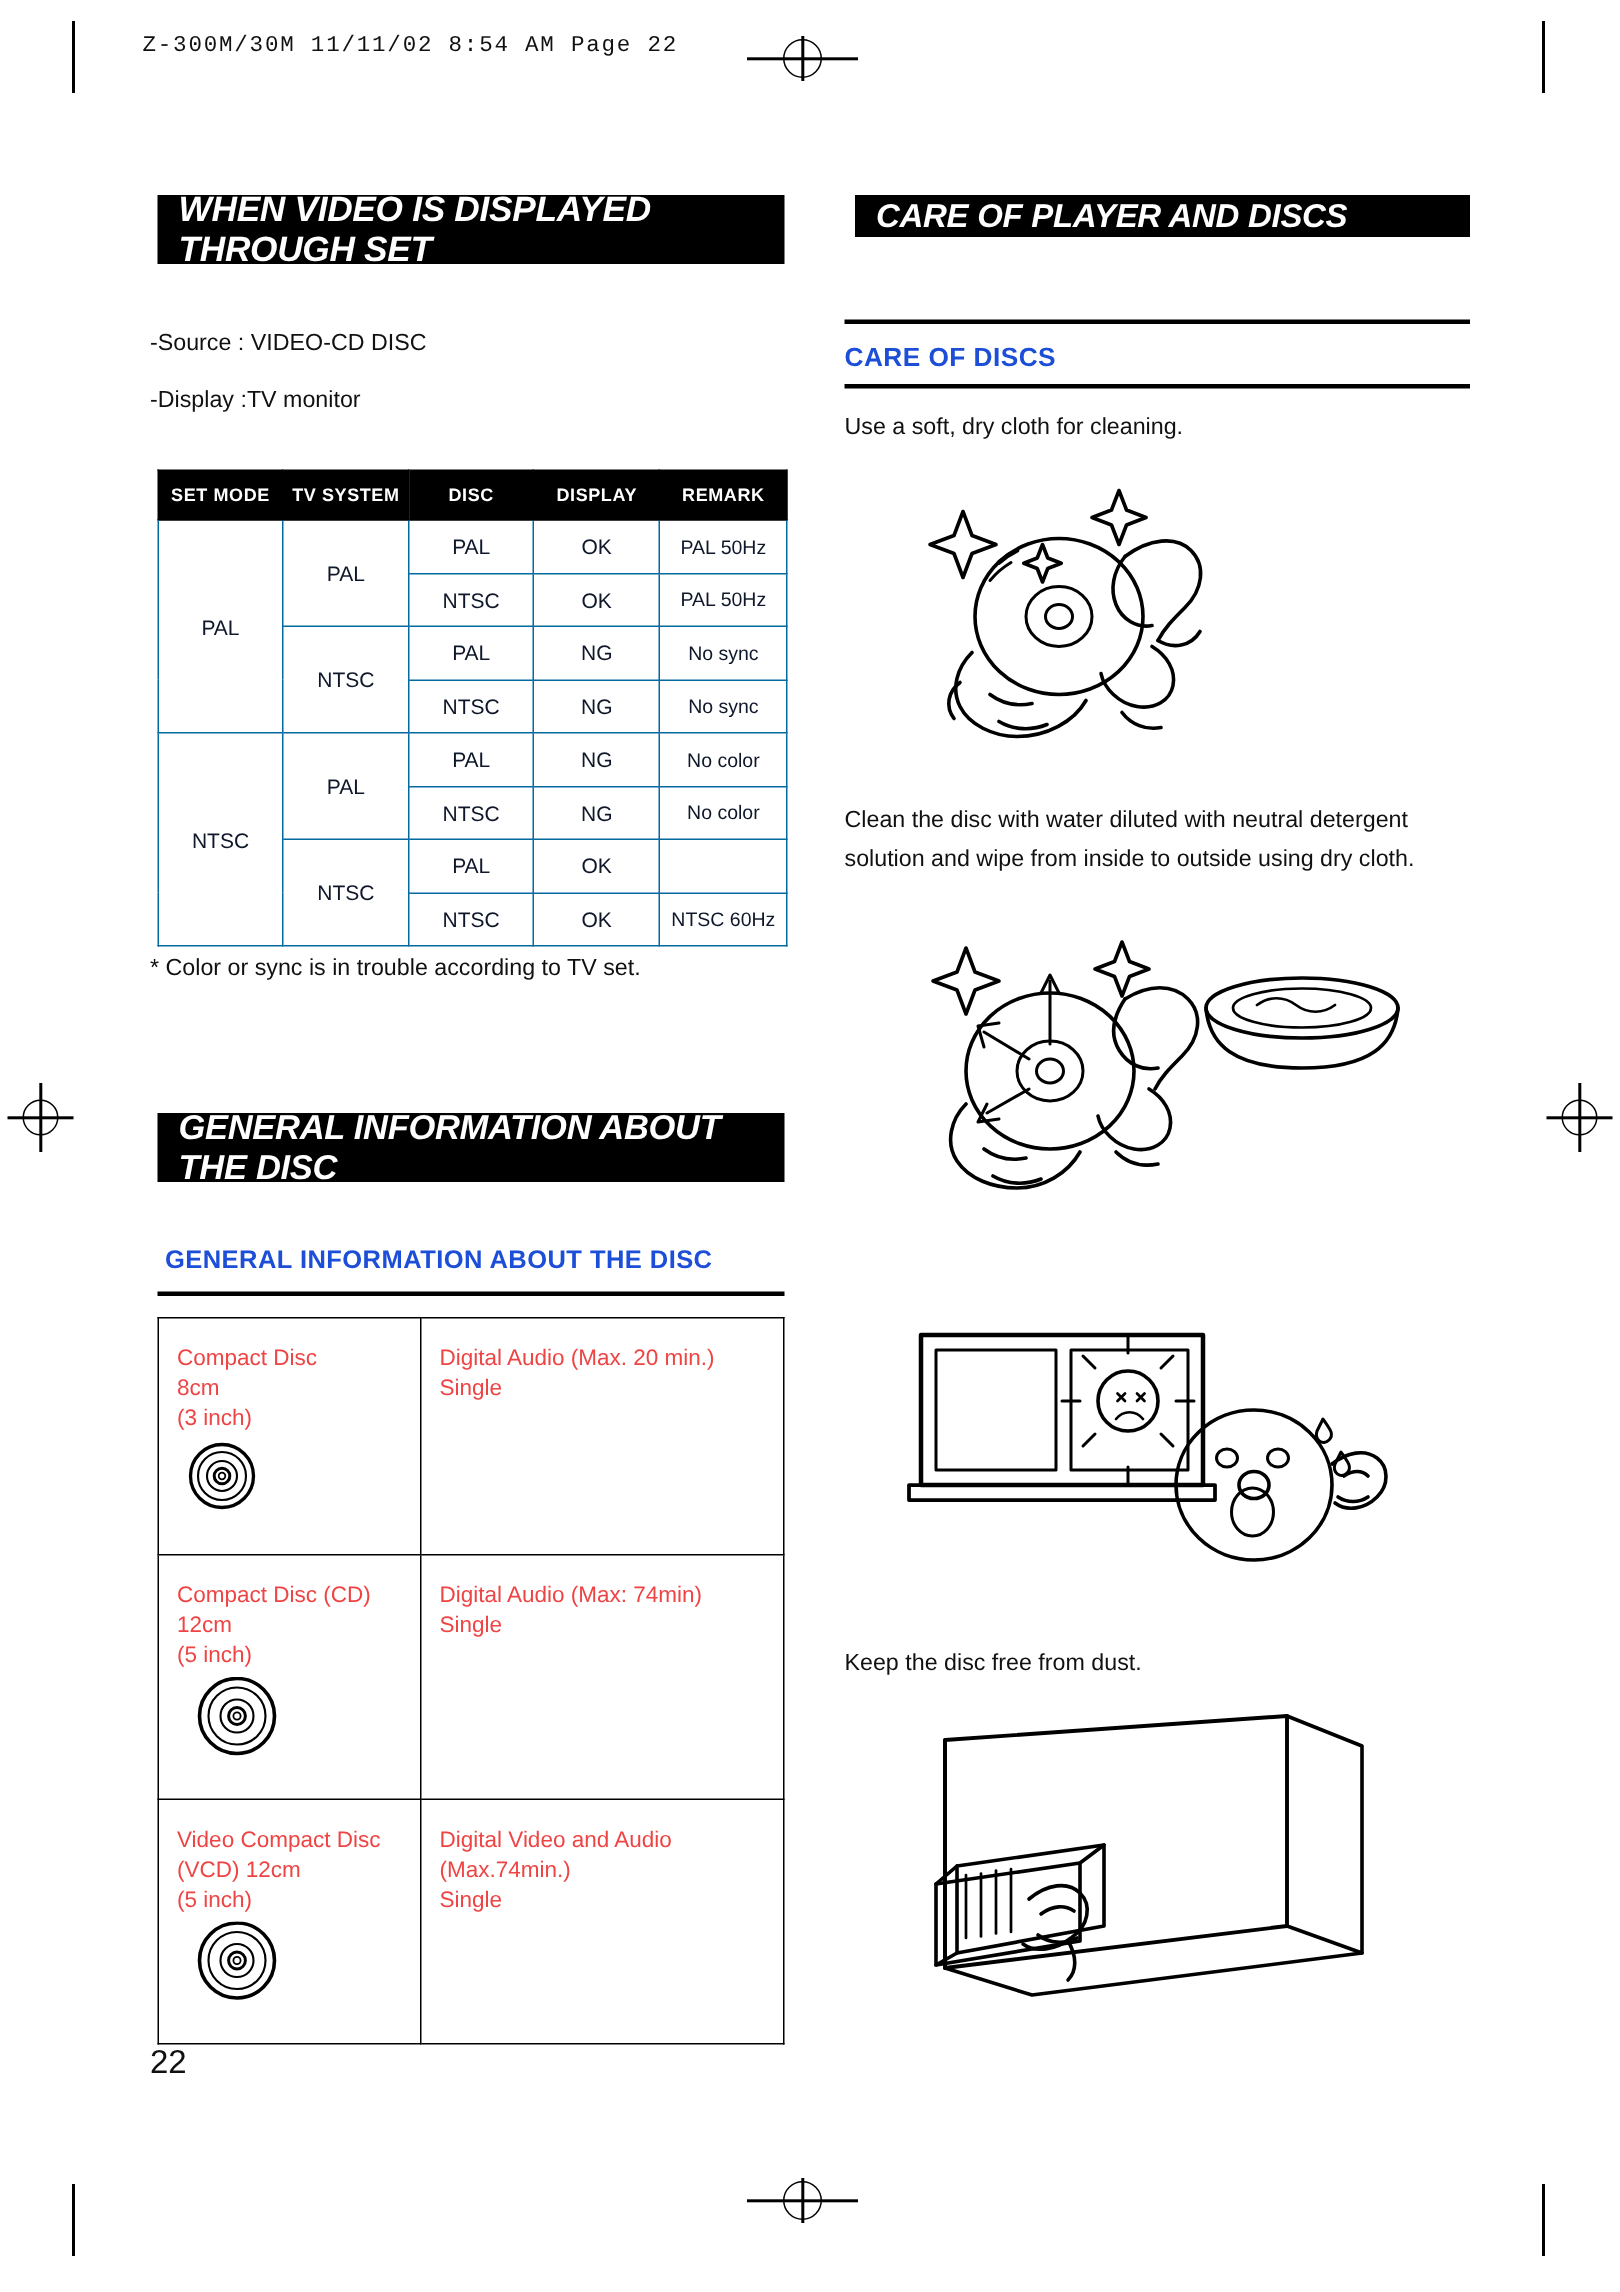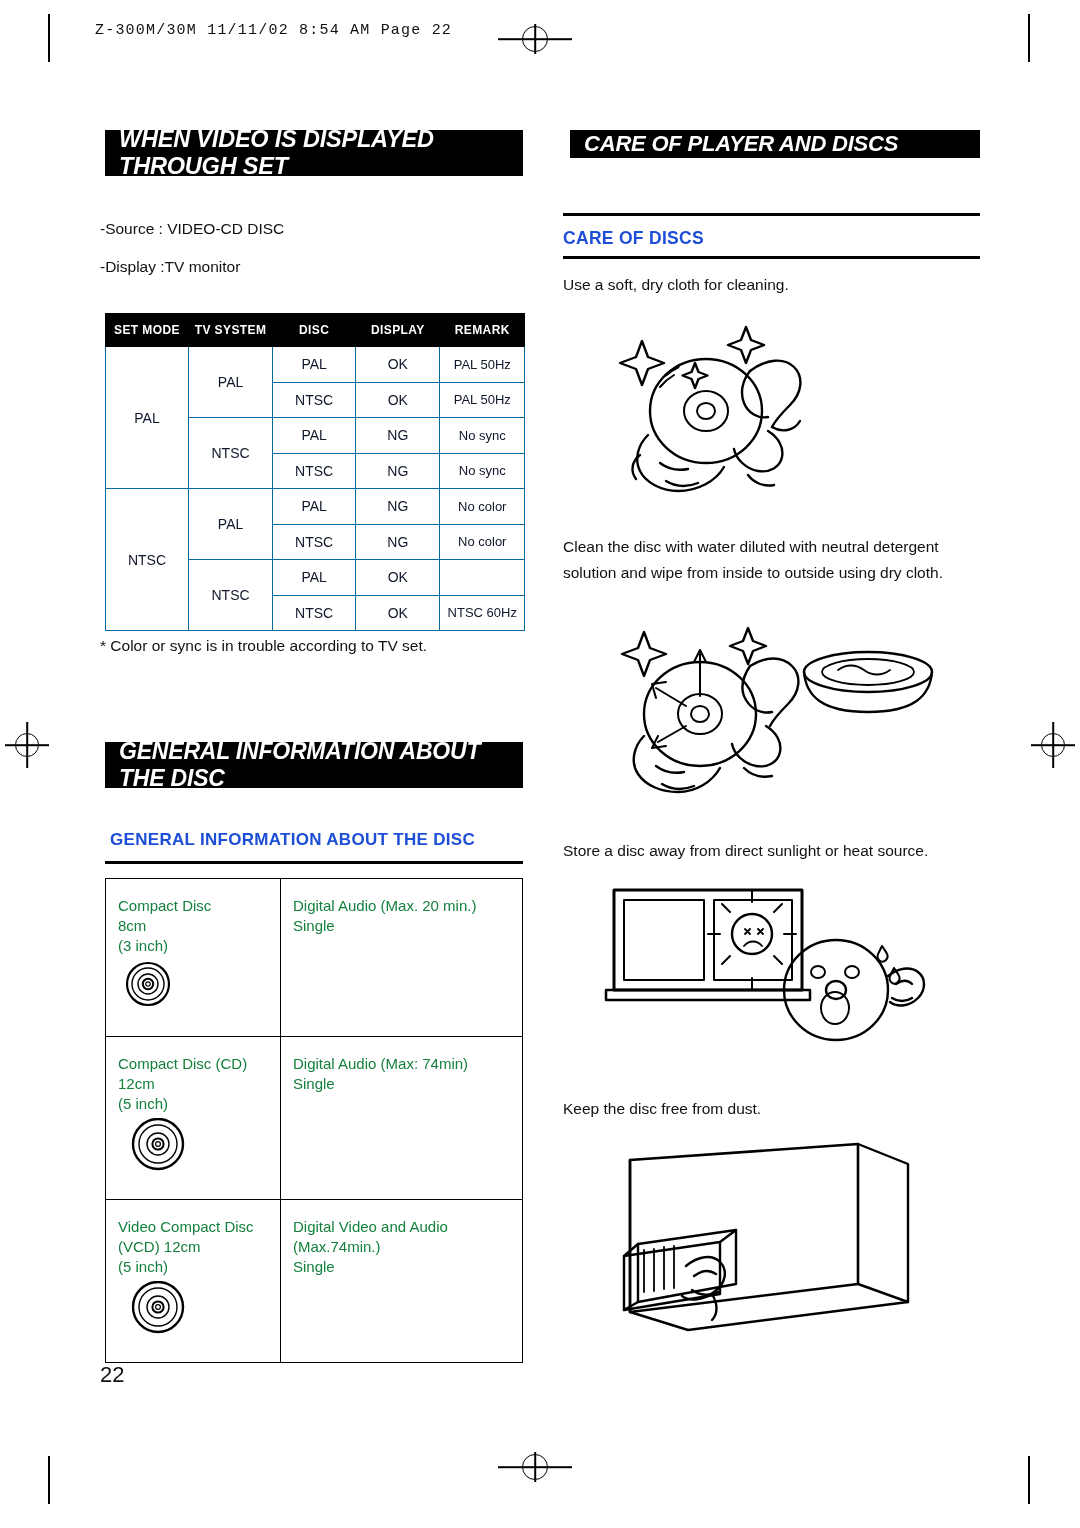--- a/index.html
+++ b/index.html
@@ -68,21 +68,21 @@
   
   .sub-head{
     position:absolute;font-weight:bold;font-size:17px;letter-spacing:0.3px;color:#1d4ed8;
   }
   #gen-head{left:110px;top:830px;}
   #gen-rule{position:absolute;left:105px;top:861px;width:418px;height:2.5px;background:#000;}
 
   
   #disc-table{
     position:absolute;left:105px;top:878px;width:418px;
-    border-collapse:collapse;font-size:15px;color:#15803d;
+    border-collapse:collapse;font-size:15px;color:#ef4444;
   }
   #disc-table td{border:1px solid #000;vertical-align:top;padding:17px 0 10px 12px;}
   #disc-table td.c1{width:162px;}
   .disc-line{line-height:20px;}
   .disc-icon{margin-top:4px;}
 
   
   #care-head{left:563px;top:228px;font-size:17.5px;}
   #care-rule-top{position:absolute;left:563px;top:213px;width:417px;height:2.5px;background:#000;}
   #care-rule-bot{position:absolute;left:563px;top:256px;width:417px;height:2.5px;background:#000;}
@@ -345,21 +345,20 @@
         <path d="M64 174 c10 6 22 6 32 2"></path>
 
         <ellipse cx="270" cy="62" rx="64" ry="20"></ellipse>
         <path d="M206 62 c2 24 18 40 64 40 c46 0 62 -16 64 -40"></path>
         <ellipse cx="270" cy="62" rx="46" ry="13" stroke-width="1.8"></ellipse>
         <path d="M240 60 c8 -6 18 -6 26 0 c8 6 18 6 26 0" stroke-width="1.8"></path>
       </g>
     </svg>
   </div>
 
-  <div class="body-text" id="care-p3">Store a disc away from direct sunlight or heat source.</div>
 
   <div class="art" style="left:600px;top:872px;">
     <svg width="340" height="200" viewBox="0 0 340 200">
       <g fill="none" stroke="#000" stroke-width="2.4" stroke-linecap="round" stroke-linejoin="round">
 
         <rect x="14" y="18" width="188" height="100" stroke-width="3"></rect>
         <rect x="24" y="28" width="80" height="80" stroke-width="2"></rect>
         <rect x="114" y="28" width="78" height="80" stroke-width="2"></rect>
         <path d="M6 118 L210 118 L210 128 L6 128 Z" stroke-width="2.5"></path>
 

